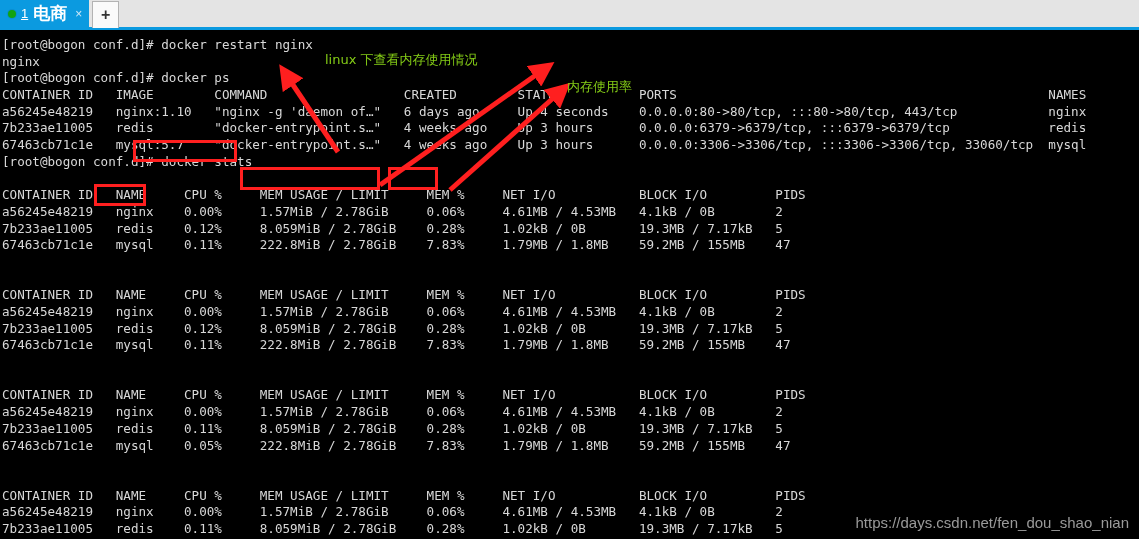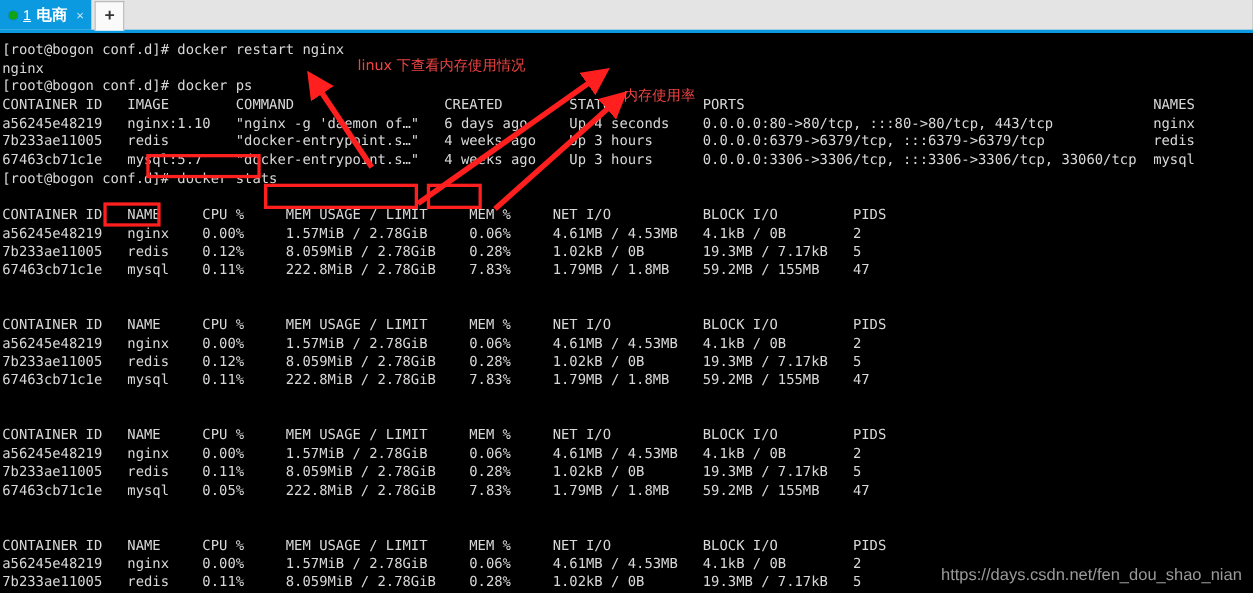--- a/index.html
+++ b/index.html
@@ -44,21 +44,21 @@
     background: #12a312;
     flex: 0 0 auto;
     box-shadow: 0 0 0 1px rgba(0,0,0,0.08);
   }
   .tab-index {
     text-decoration: underline;
     font-size: 13px;
     font-family: "Liberation Sans", sans-serif;
   }
   .tab-title {
-    font-size: 14px;
+    font-size: 17px;
     font-weight: bold;
     white-space: nowrap;
     font-family: "DejaVu Sans", sans-serif;
   }
   .tab-close {
     font-size: 12px;
     color: #cfe9f8;
     margin-left: 3px;
     line-height: 1;
     font-family: "Liberation Sans", sans-serif;
@@ -99,21 +99,21 @@
 
   
   .overlay {
     position: absolute;
     top: 0; left: 0;
     width: 1139px; height: 539px;
     pointer-events: none;
   }
   .anno-text {
     position: absolute;
-    color: #ef4444;
+    color: #84cc16;
     font-family: "DejaVu Sans", "Liberation Sans", sans-serif;
     font-size: 13px;
     font-weight: 500;
     white-space: nowrap;
   }
   .anno-box {
     position: absolute;
     border: 3px solid #ff1f1f;
   }
   .watermark {

